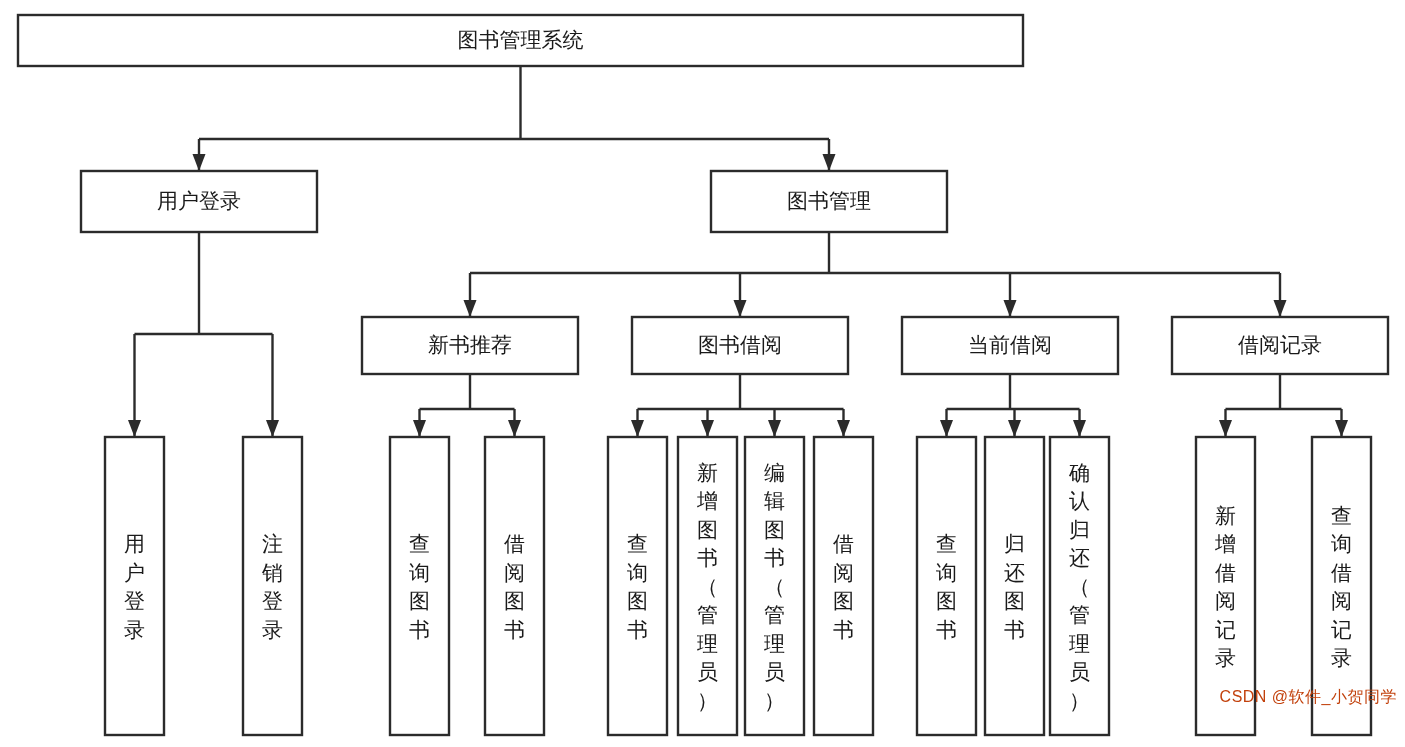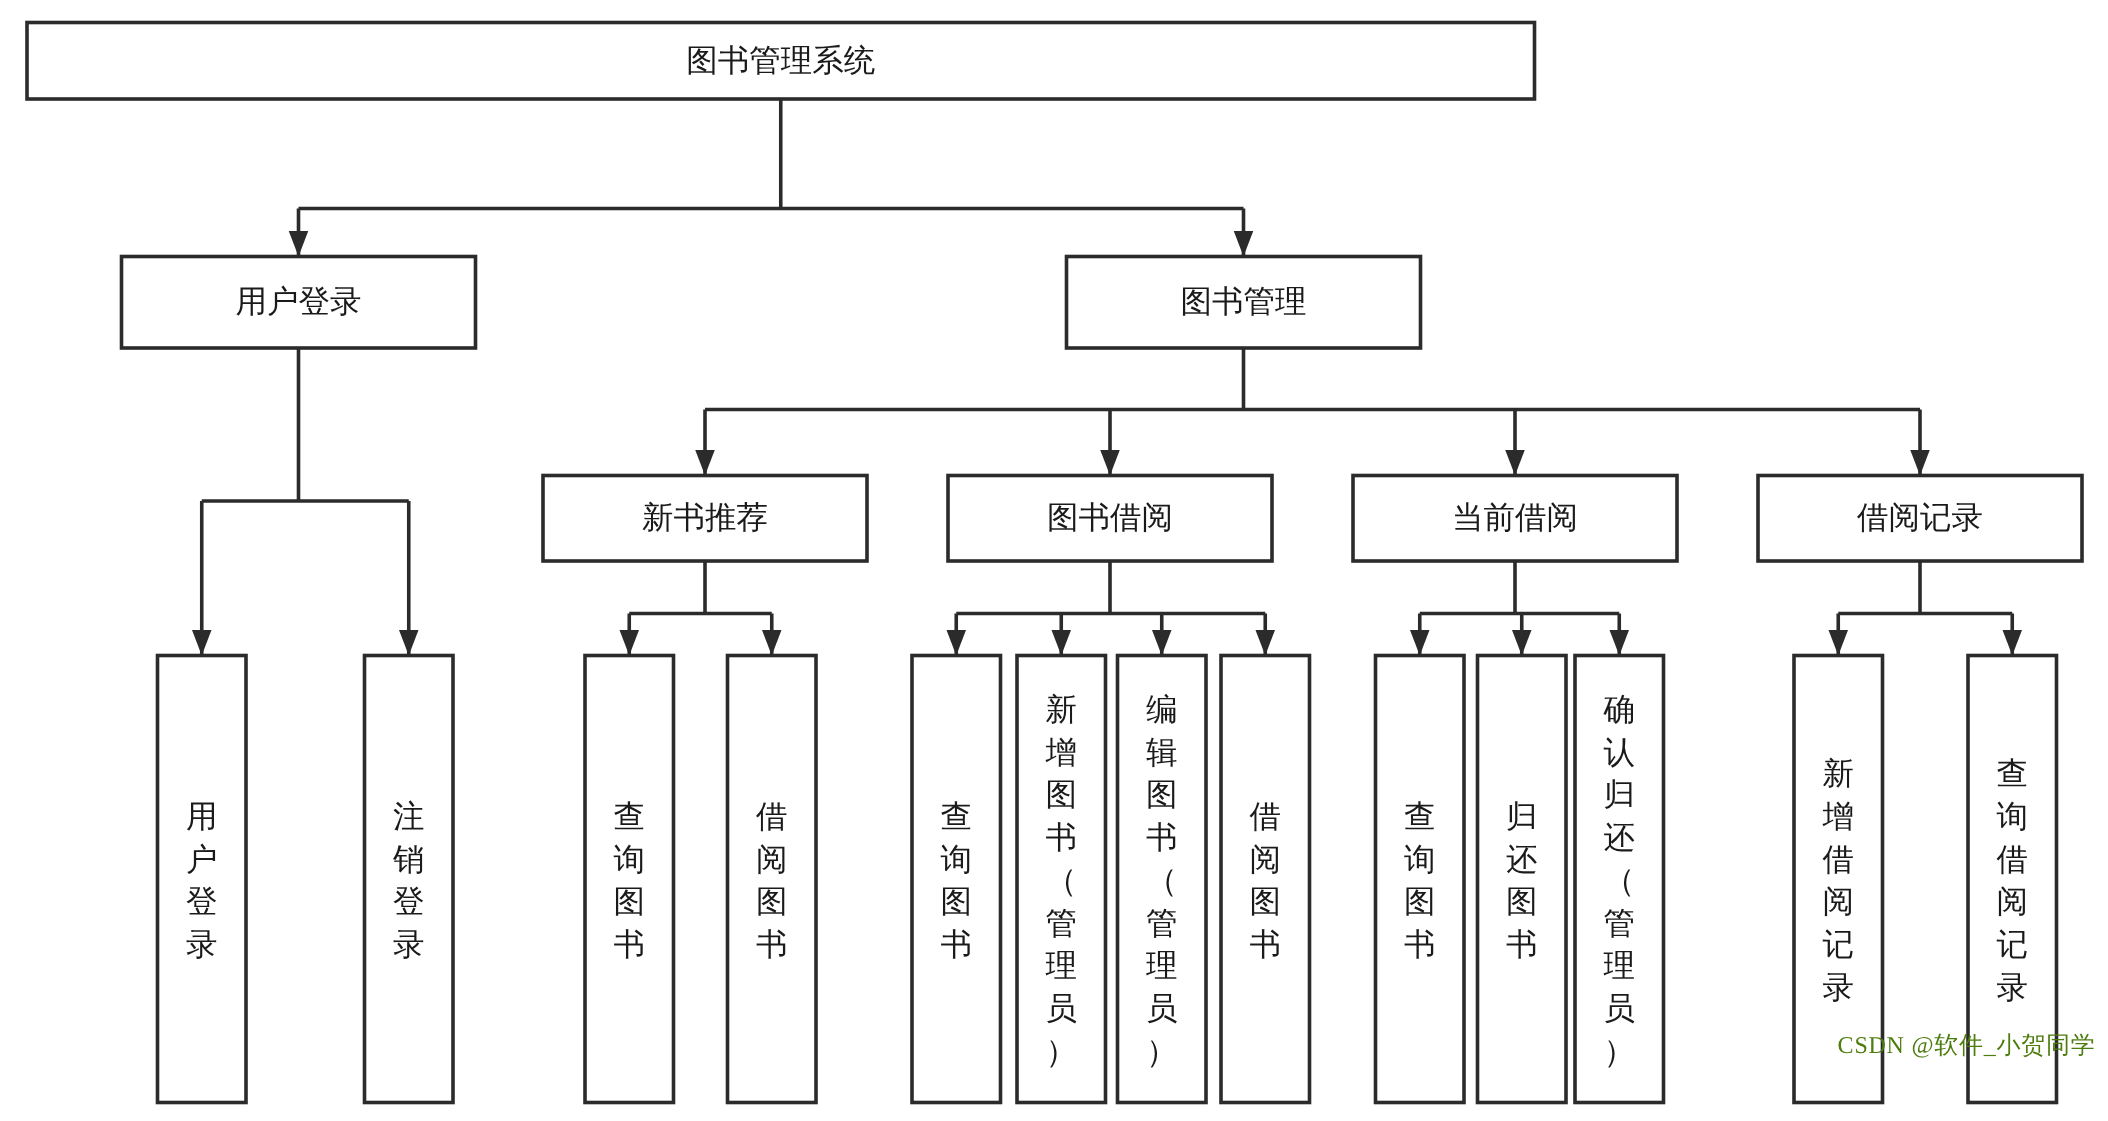--- a/index.html
+++ b/index.html
@@ -52,23 +52,23 @@
   .node-label-v {
     font-family: "Liberation Sans", "DejaVu Sans", sans-serif;
     font-size: 21px;
     fill: #1a1a1a;
     text-anchor: middle;
   }
   .watermark-text {
     position: absolute;
     right: 8px;
     bottom: 6px;
-    font-family: Liberation Serif, serif;
+    font-family: Liberation Sans, sans-serif;
     font-size: 16px;
-    color: #4d7c0f;
+    color: #c2410c;
     letter-spacing: 0.5px;
     white-space: nowrap;
     user-select: none;
   }
 </style>
 </head>
 <body>
 
 <div id="diagram-root">
 

